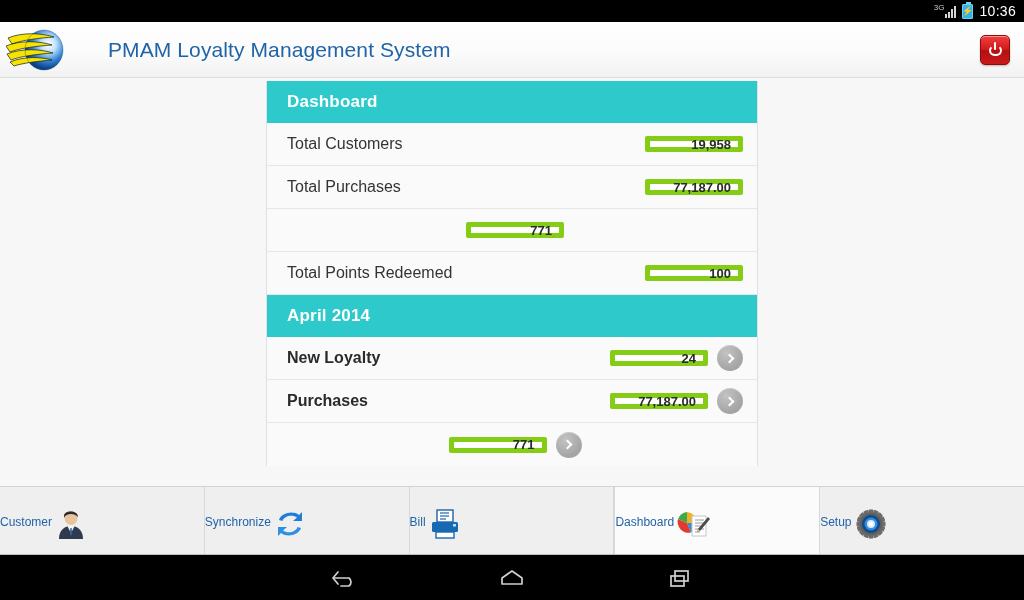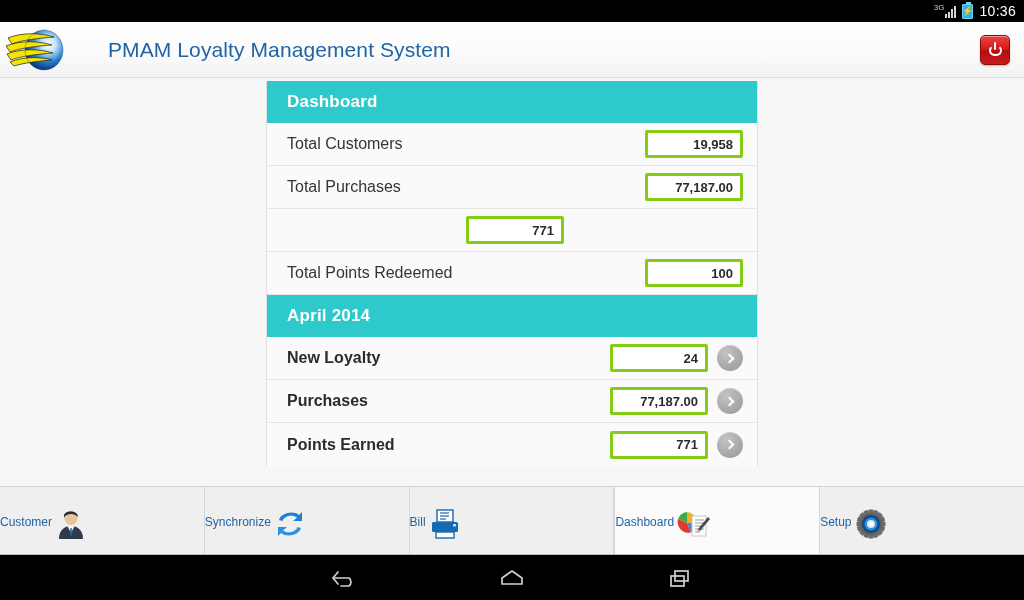--- a/index.html
+++ b/index.html
@@ -186,23 +186,23 @@
   .row-label {
     font-size: 16px;
     color: #343434;
     flex: 1 1 auto;
     white-space: nowrap;
   }
   .row.bold .row-label { font-weight: bold; color: #2b2b2b; }
 
   .valuebox {
     width: 98px;
-    height: 28px;
+    height: 16px;
     background: #ffffff;
-    border: 3px solid #84cc16;
+    border: 5px solid #84cc16;
     border-radius: 2px;
     display: flex;
     align-items: center;
     justify-content: flex-end;
     padding-right: 7px;
     font-size: 13px;
     color: #2b2b2b;
     font-weight: bold;
     flex: 0 0 98px;
   }
@@ -367,21 +367,20 @@
           </div>
       </div>
       <div class="row bold">
         <div class="row-label">Purchases</div>
         <div class="valuebox">77,187.00</div>
         <div class="go-btn">
             <span class="chev"></span>
           </div>
       </div>
       <div class="row bold">
-        <div class="row-label">Points Earned</div>
         <div class="valuebox">771</div>
         <div class="go-btn">
             <span class="chev"></span>
           </div>
       </div>
 
     </div>
   </div>
 
   <div class="tabbar">

